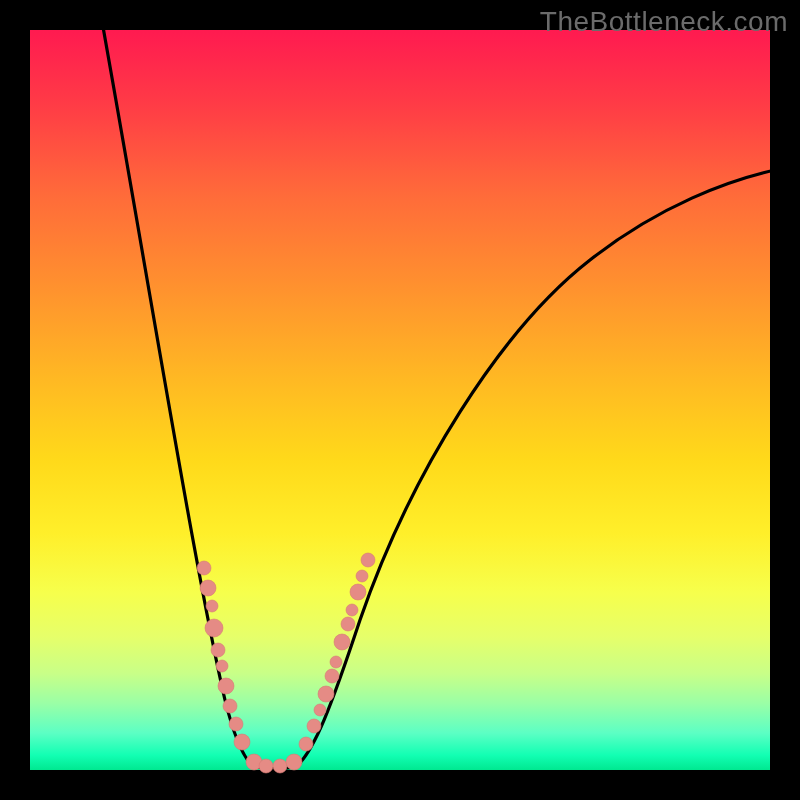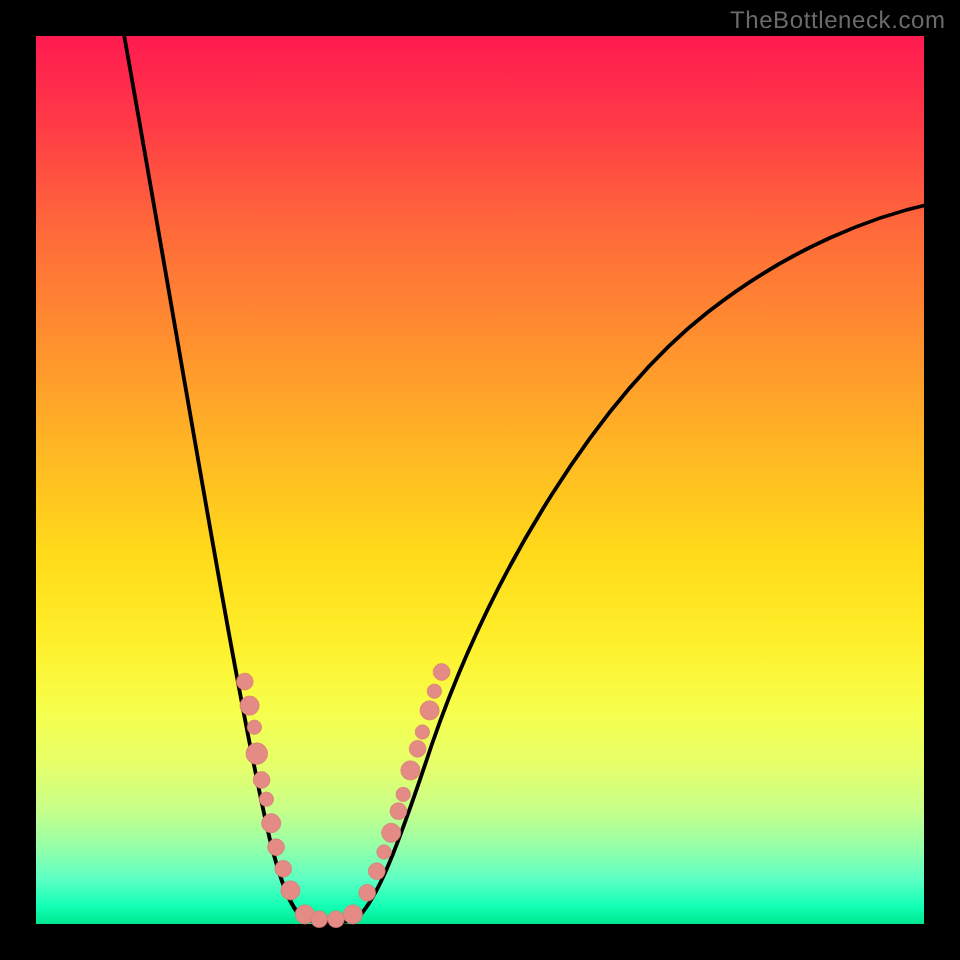--- a/index.html
+++ b/index.html
@@ -39,21 +39,21 @@
       #9affa6 91%,
       #5cffc4 95%,
       #12ffb3 98%,
       #00e890 100%);
   }
   .watermark {
     position: absolute;
     top: 6px;
     right: 12px;
     color: #6b6b6b;
-    font-size: 20px;
+    font-size: 28px;
     font-weight: 500;
     letter-spacing: 0.5px;
     user-select: none;
   }
   svg.curves {
     position: absolute;
     left: 0;
     top: 0;
     width: 740px;
     height: 740px;

